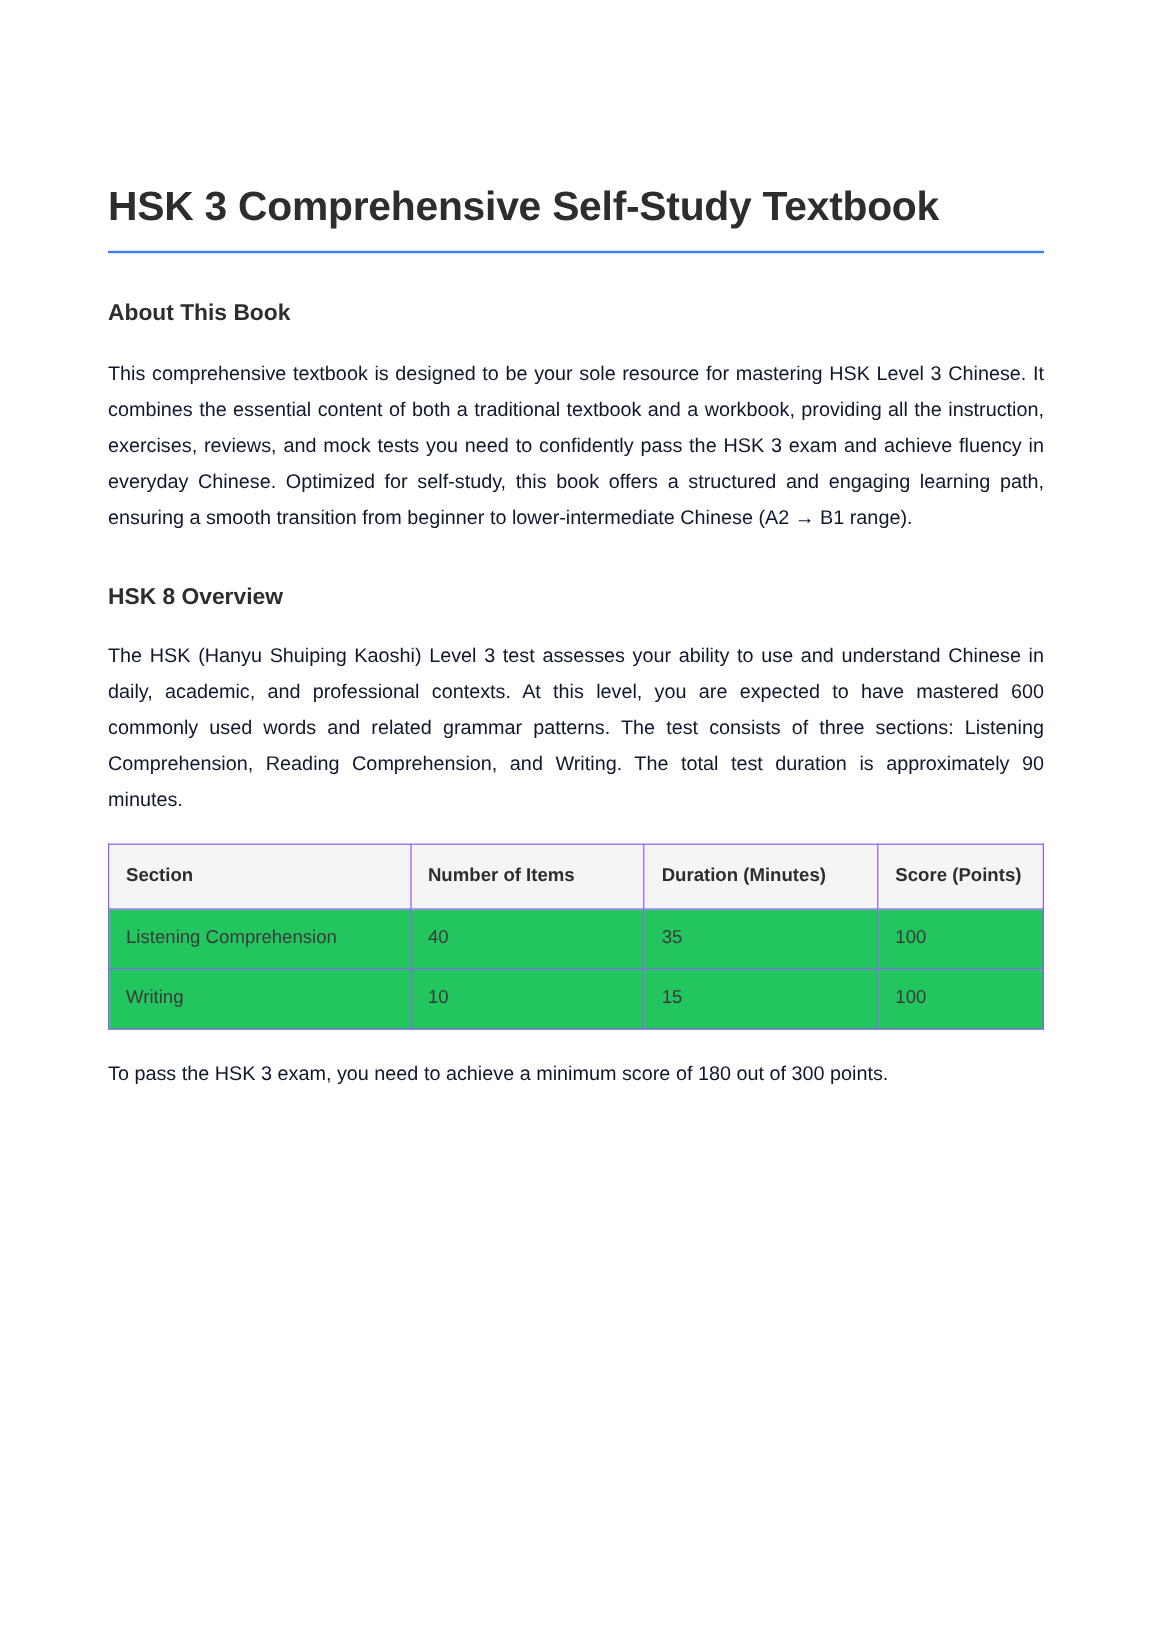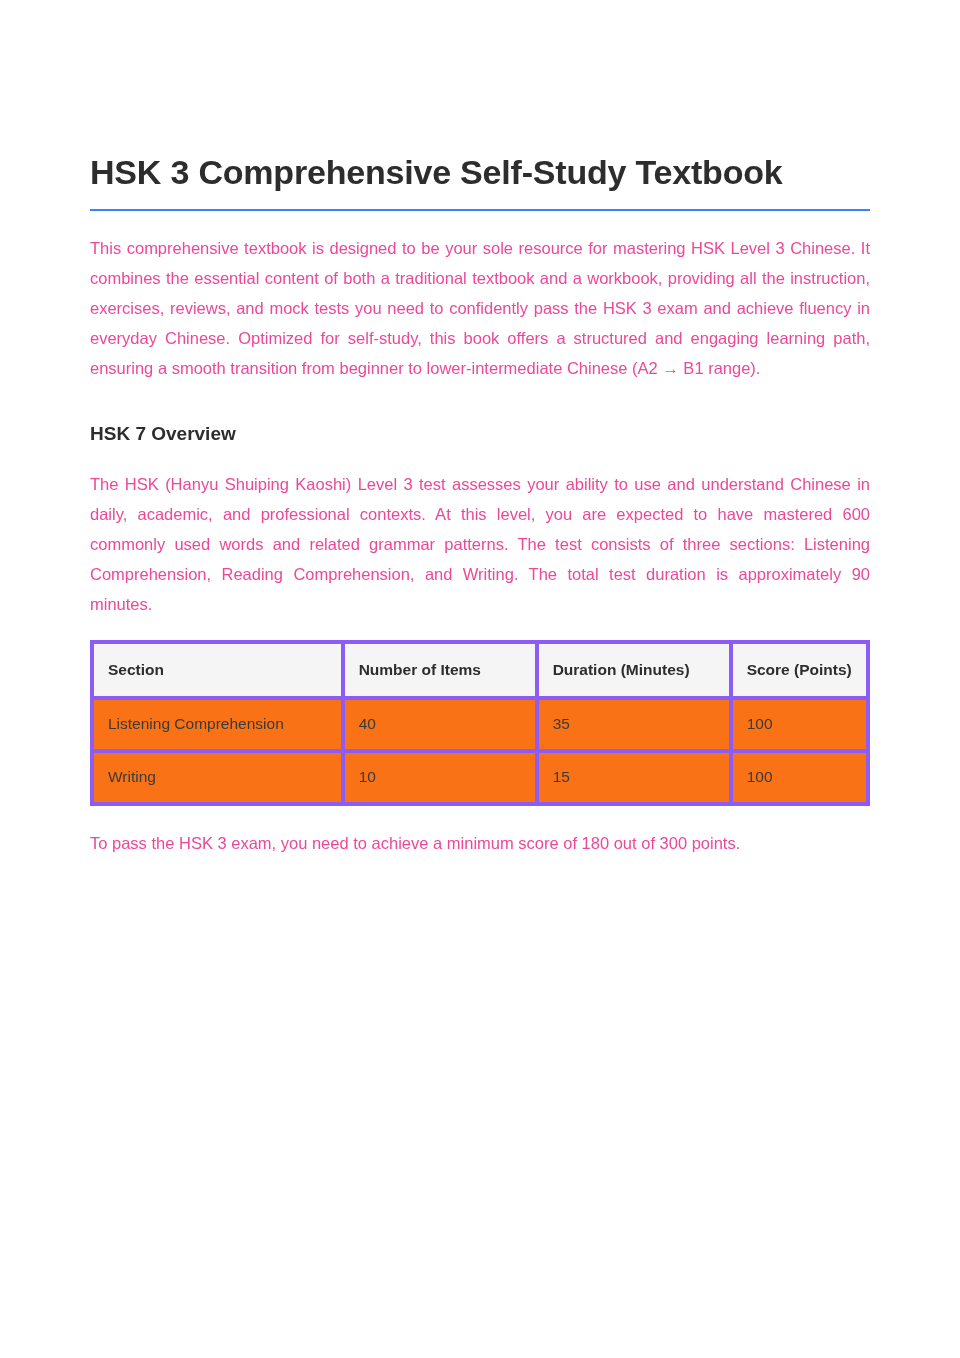--- a/index.html
+++ b/index.html
@@ -49,21 +49,21 @@
     line-height: 1.3;
     font-weight: bold;
     color: #2d2d2d;
   }
 
   
   p.body {
     margin: 22px 0 0 0;
     font-size: 16.5px;
     line-height: 30px;
-    color: #ec4899;
+    color: #0f172a;
     text-align: justify;
     text-justify: inter-word;
   }
   p.body.last-para {
     text-align: left;
   }
   p.lead-label {
     margin: 28px 0 0 0;
     font-size: 16px;
     line-height: 1.4;
@@ -74,58 +74,59 @@
   
   table.structure {
     margin-top: 21px;
     width: 100%;
     border-collapse: collapse;
     font-size: 15.5px;
     table-layout: fixed;
   }
   table.structure th,
   table.structure td {
-    border: 4px solid #8b5cf6;
+    border: 1px solid #8b5cf6;
     padding: 14px 14px;
     text-align: left;
     vertical-align: middle;
     color: #3a3a3a;
     line-height: 1.35;
   }
   table.structure thead th {
     background: #f5f5f5;
     font-weight: bold;
     color: #2d2d2d;
     padding-top: 16px;
     padding-bottom: 16px;
   }
   table.structure tbody td {
-    background: #f97316;
+    background: #22c55e;
   }
   table.structure tbody tr.total-row td {
     font-weight: bold;
     color: #2d2d2d;
   }
   col.c-section { width: 32.3%; }
   col.c-items   { width: 25.0%; }
   col.c-dur     { width: 25.0%; }
   col.c-score   { width: 17.7%; }
 </style>
 </head>
 <body>
 
 <div class="page">
 
   <h1 class="doc-title">HSK 3 Comprehensive Self-Study Textbook</h1>
 
 
+  <h3 class="h3">About This Book</h3>
 
   <p class="body">This comprehensive textbook is designed to be your sole resource for mastering HSK Level 3 Chinese. It combines the essential content of both a traditional textbook and a workbook, providing all the instruction, exercises, reviews, and mock tests you need to confidently pass the HSK 3 exam and achieve fluency in everyday Chinese. Optimized for self-study, this book offers a structured and engaging learning path, ensuring a smooth transition from beginner to lower-intermediate Chinese (A2 → B1 range).</p>
 
-  <h3 class="h3">HSK 7 Overview</h3>
+  <h3 class="h3">HSK 8 Overview</h3>
 
   <p class="body">The HSK (Hanyu Shuiping Kaoshi) Level 3 test assesses your ability to use and understand Chinese in daily, academic, and professional contexts. At this level, you are expected to have mastered 600 commonly used words and related grammar patterns. The test consists of three sections: Listening Comprehension, Reading Comprehension, and Writing. The total test duration is approximately 90 minutes.</p>
 
 
   <table class="structure">
     <colgroup>
       <col class="c-section">
       <col class="c-items">
       <col class="c-dur">
       <col class="c-score">

